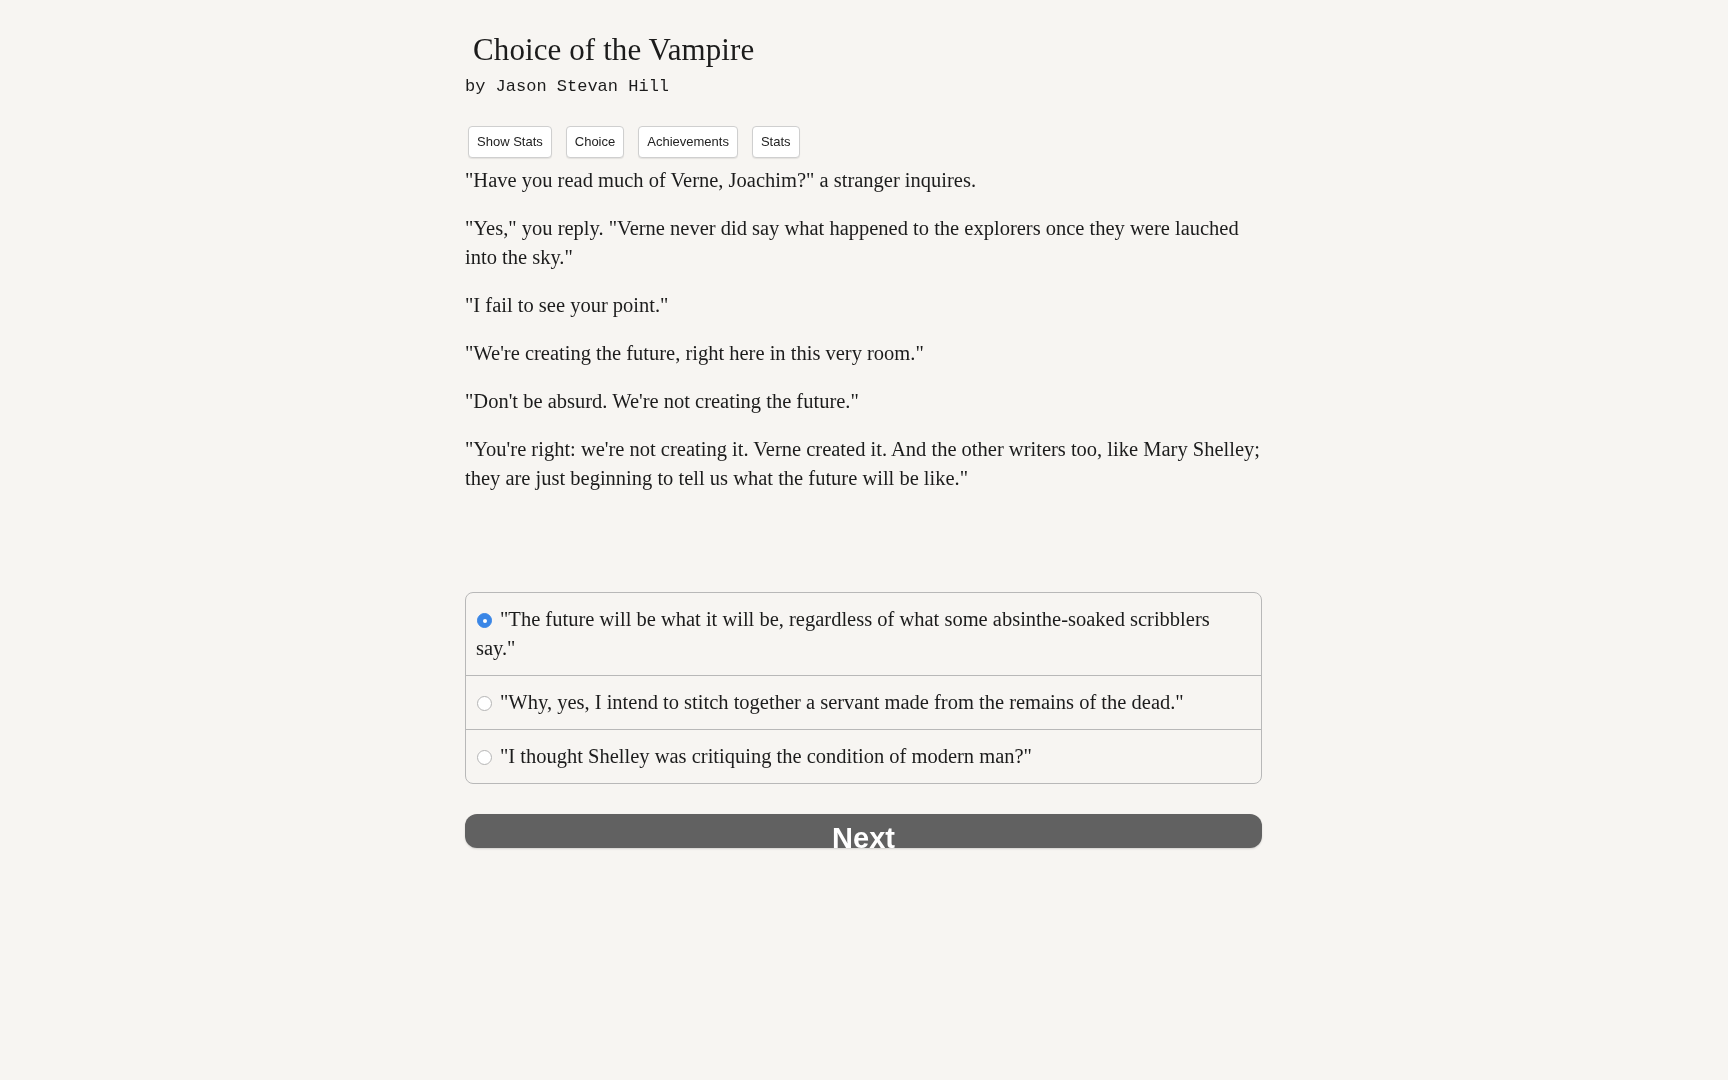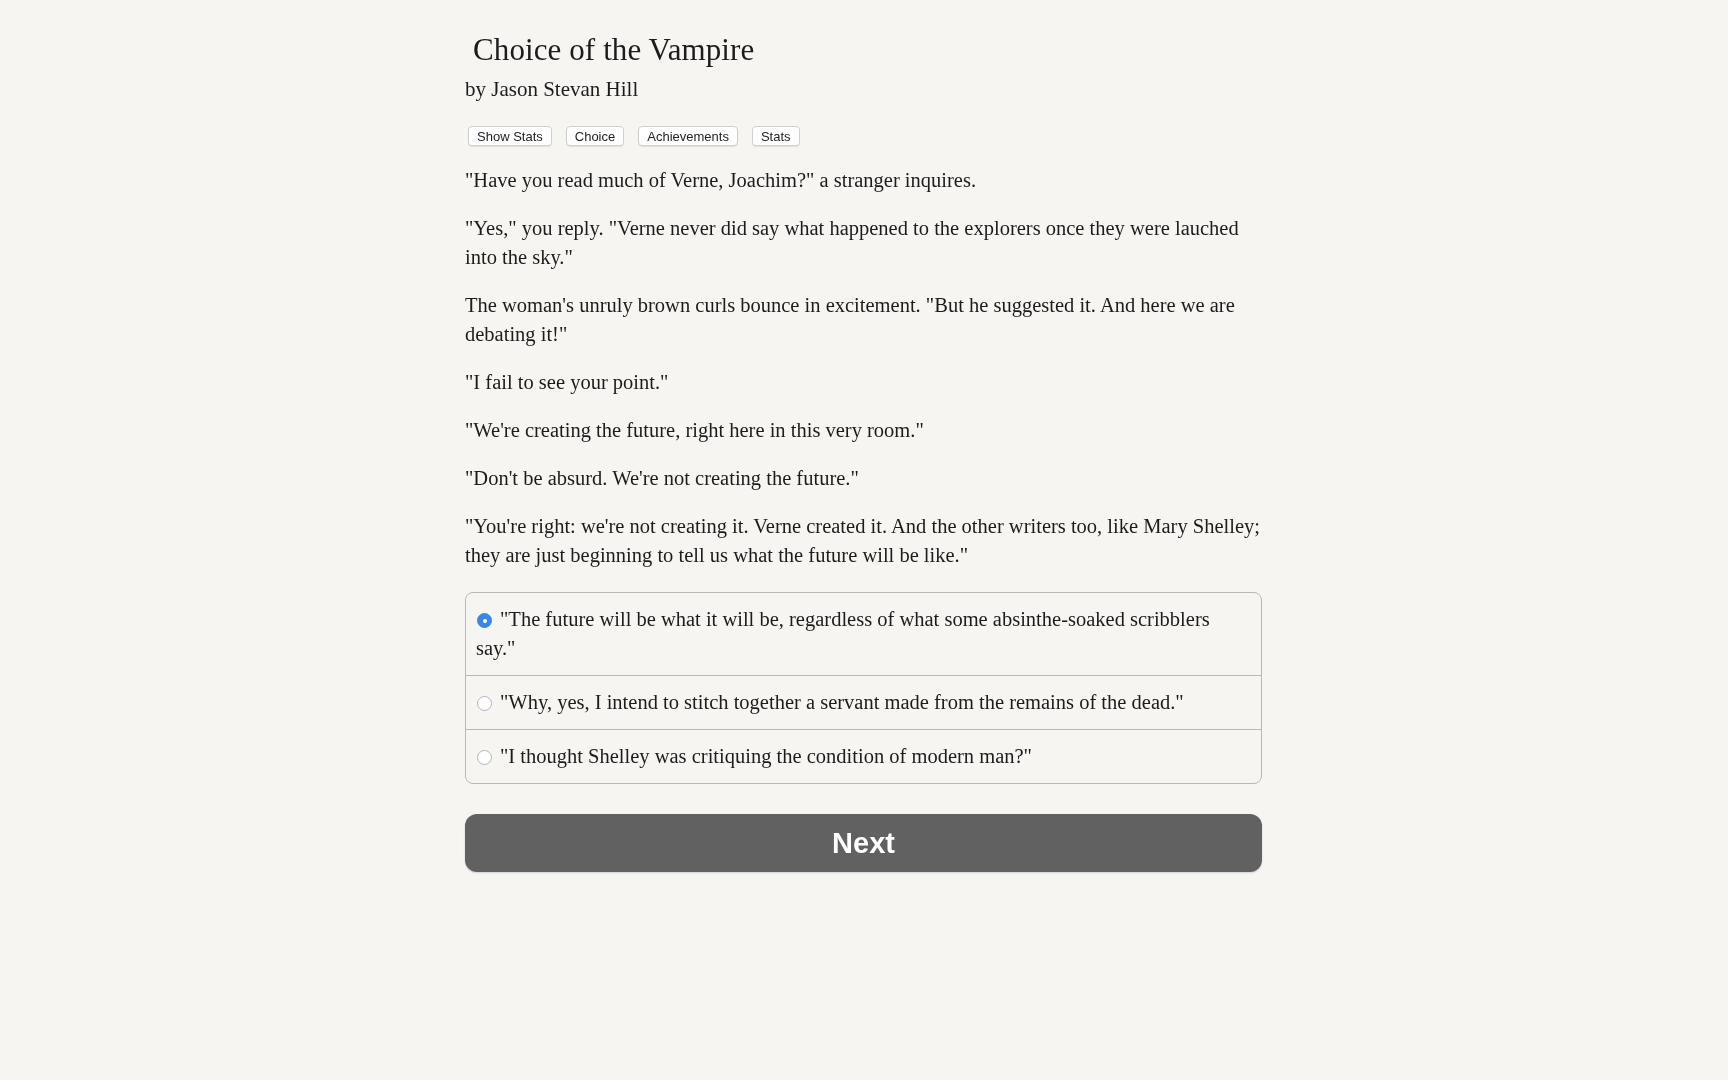--- a/index.html
+++ b/index.html
@@ -29,41 +29,41 @@
       font-size: 31px;
       font-weight: normal;
       white-space: nowrap;
       letter-spacing: 0.1px;
     }
     .author {
       position: absolute;
       top: 77px;
       left: 0;
       margin: 0;
-      font-family: Liberation Serif, serif;
-      font-size: 21px;
+      font-family: Liberation Mono, monospace;
+      font-size: 17px;
       font-weight: normal;
       white-space: nowrap;
     }
     .toolbar {
       position: absolute;
       top: 126px;
       left: 3px;
       display: flex;
       gap: 14px;
     }
     .tool-btn {
       font-family: "Liberation Sans", "DejaVu Sans", sans-serif;
       font-size: 13px;
       color: #222;
       background: #ffffff;
       border: 1px solid #cfcfcf;
       border-radius: 4px;
       padding: 2px 8px 2px 8px;
-      height: 20px;
+      height: 32px;
       line-height: 16px;
       box-sizing: border-box;
       box-shadow: 0 1px 1px rgba(0,0,0,0.08);
       cursor: pointer;
     }
     .story {
       position: absolute;
       top: 166px;
       left: 0;
       width: 797px;
@@ -122,21 +122,21 @@
       width: 4px;
       height: 4px;
       border-radius: 50%;
       background: #ffffff;
     }
     .next-btn {
       position: absolute;
       top: 814px;
       left: 0;
       width: 797px;
-      height: 58px;
+      height: 34px;
       background: #616161;
       color: #ffffff;
       border: none;
       border-radius: 12px;
       font-family: "Liberation Sans", "DejaVu Sans", sans-serif;
       font-size: 29px;
       font-weight: bold;
       text-align: center;
       line-height: 47px;
       cursor: pointer;
@@ -153,21 +153,20 @@
   <div class="toolbar">
     <button class="tool-btn">Show Stats</button>
     <button class="tool-btn">Choice</button>
     <button class="tool-btn">Achievements</button>
     <button class="tool-btn">Stats</button>
   </div>
 
   <div class="story">
     <p>"Have you read much of Verne, Joachim?" a stranger inquires.</p>
     <p>"Yes," you reply. "Verne never did say what happened to the explorers once they were lauched into the sky."</p>
-    <p>The woman's unruly brown curls bounce in excitement. "But he suggested it. And here we are debating it!"</p>
     <p>"I fail to see your point."</p>
     <p>"We're creating the future, right here in this very room."</p>
     <p>"Don't be absurd. We're not creating the future."</p>
     <p>"You're right: we're not creating it. Verne created it. And the other writers too, like Mary Shelley; they are just beginning to tell us what the future will be like."</p>
   </div>
 
   <div class="choices">
     <label class="choice">
       <span class="radio checked"></span><span>"The future will be what it will be, regardless of what some absinthe-soaked scribblers say."</span>
     </label>

